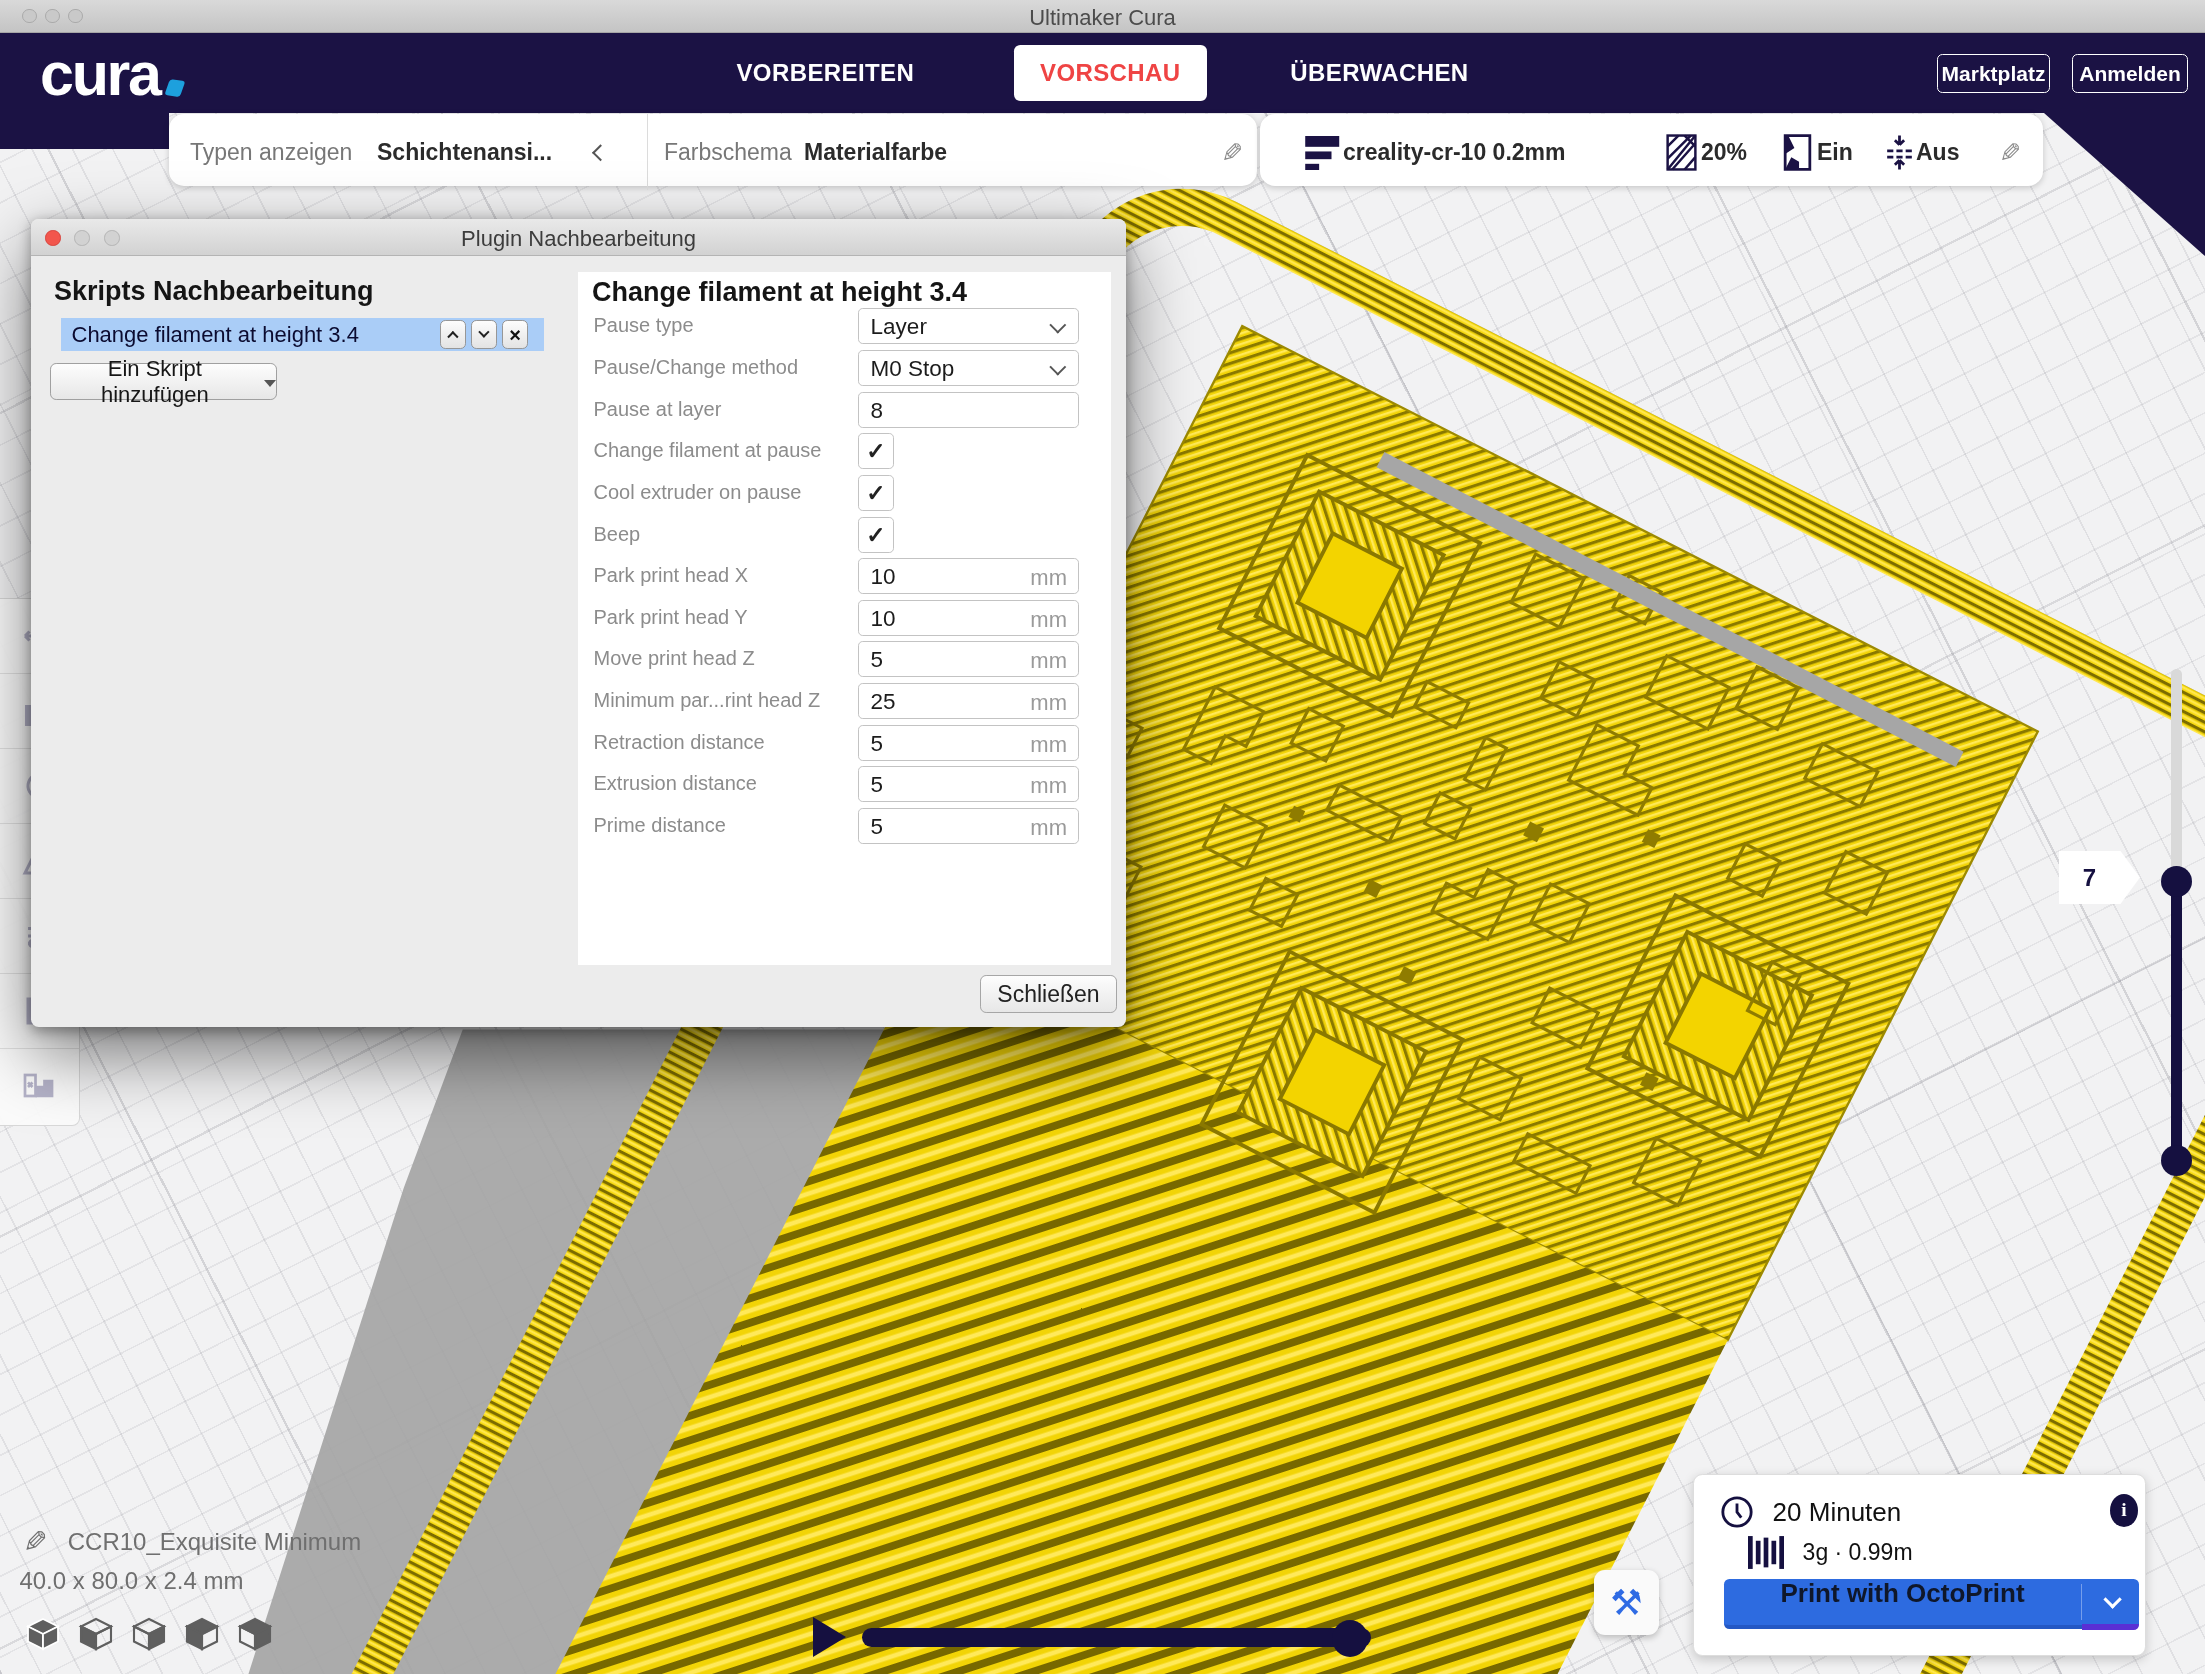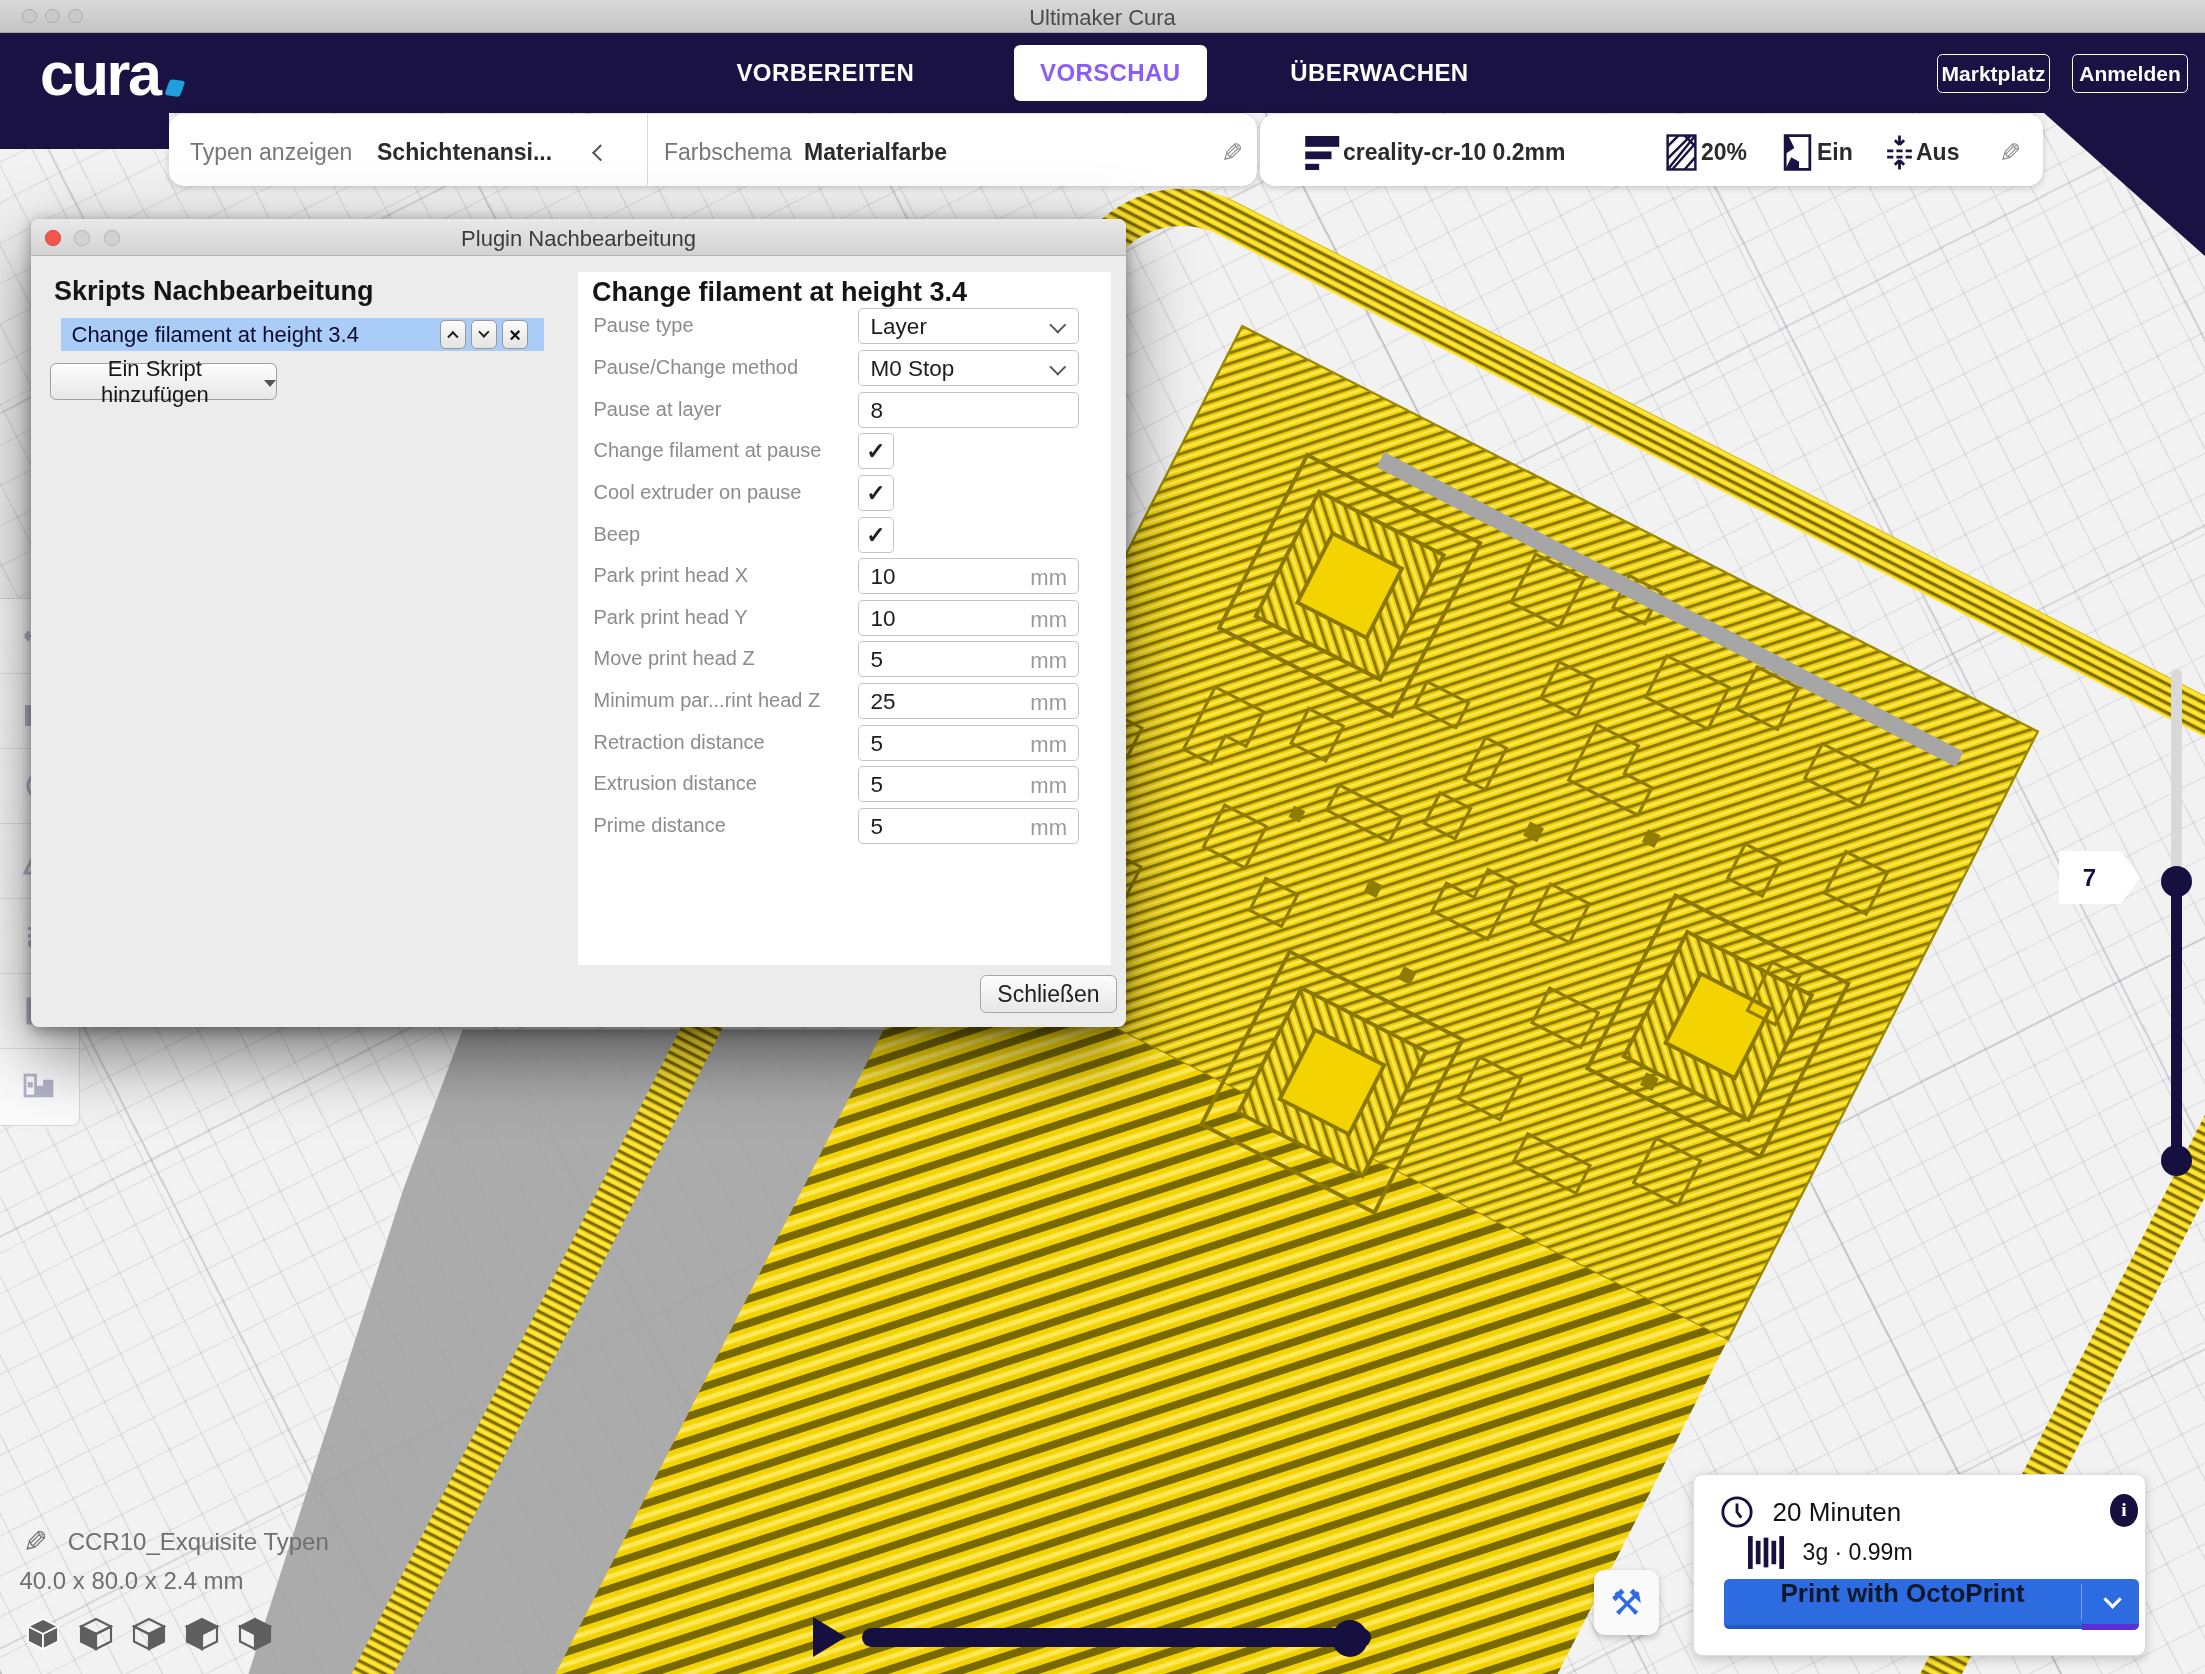--- a/index.html
+++ b/index.html
@@ -29,21 +29,21 @@
   #header-right-wedge { left:2044px; top:113px; width:162px; height:144px; background:#1b1244;
     clip-path:polygon(0 0,100% 0,100% 100%); }
   #logo { position:absolute; left:40px; top:6.2px; color:#fff; font-size:61px; font-weight:bold;
     letter-spacing:-2.3px; }
   #logo .dot { display:inline-block; width:15.5px; height:15.5px; background:#1da0dd;
     margin-left:7.8px; transform:skewX(-12deg) rotate(8deg); border-radius:3.1px; }
   #tabs { position:absolute; left:0; top:0; width:100%; height:80px; display:flex;
     justify-content:center; align-items:center; gap:57px; }
   .tab { color:#fff; font-size:24px; font-weight:bold; letter-spacing:0.4px; padding:14px 26.4px;
     border-radius:6.2px; cursor:default; }
-  .tab.active { background:#fff; color:#8b5cf6;margin-left:16px; }
+  .tab.active { background:#fff; color:#ef4444;margin-left:16px; }
   .hdr-btn { position:absolute; top:21px; height:39px; border:1.6px solid #fff; border-radius:5.4px;
     color:#fff; font-size:21px; font-weight:bold; display:flex; align-items:center;
     justify-content:center; background:transparent; }
 
   
   .tb-block { position:absolute; top:114px; height:72px; background:#fff; border-radius:15px;
     box-shadow:0 1.6px 6.2px rgba(0,0,0,.18); }
   #tb-a { left:169px; width:1088px; }
   #tb-b { left:1260px; width:783px; }
   .tb-label { position:absolute; top:25px; font-size:23px; color:#777; }
@@ -521,21 +521,21 @@
     <div id="print-btn">
       <span class="cap">Print with OctoPrint</span>
       <span class="split"></span>
       <span class="dd"></span>
       <span class="notch"></span>
     </div>
   </div>
 
   <div class="abs" id="model-name-row">
     <span class="pencil">✎</span>
-    <span id="model-name">CCR10_Exquisite Typen</span>
+    <span id="model-name">CCR10_Exquisite Minimum</span>
   </div>
   <div class="abs" id="model-dims">40.0 x 80.0 x 2.4 mm</div>
 
   <div class="abs" id="view-cubes">
     <div class="vcube">
       <svg width="36" height="36" viewBox="0 0 24 24" stroke="#fff" stroke-width="1.2" fill="#5f5f5f">
         <path d="M12 2 L22 7 12 12 2 7 Z"></path>
           <path d="M2 7 12 12 12 22 2 17 Z"></path>
           <path d="M22 7 12 12 12 22 22 17 Z"></path>
       </svg>

